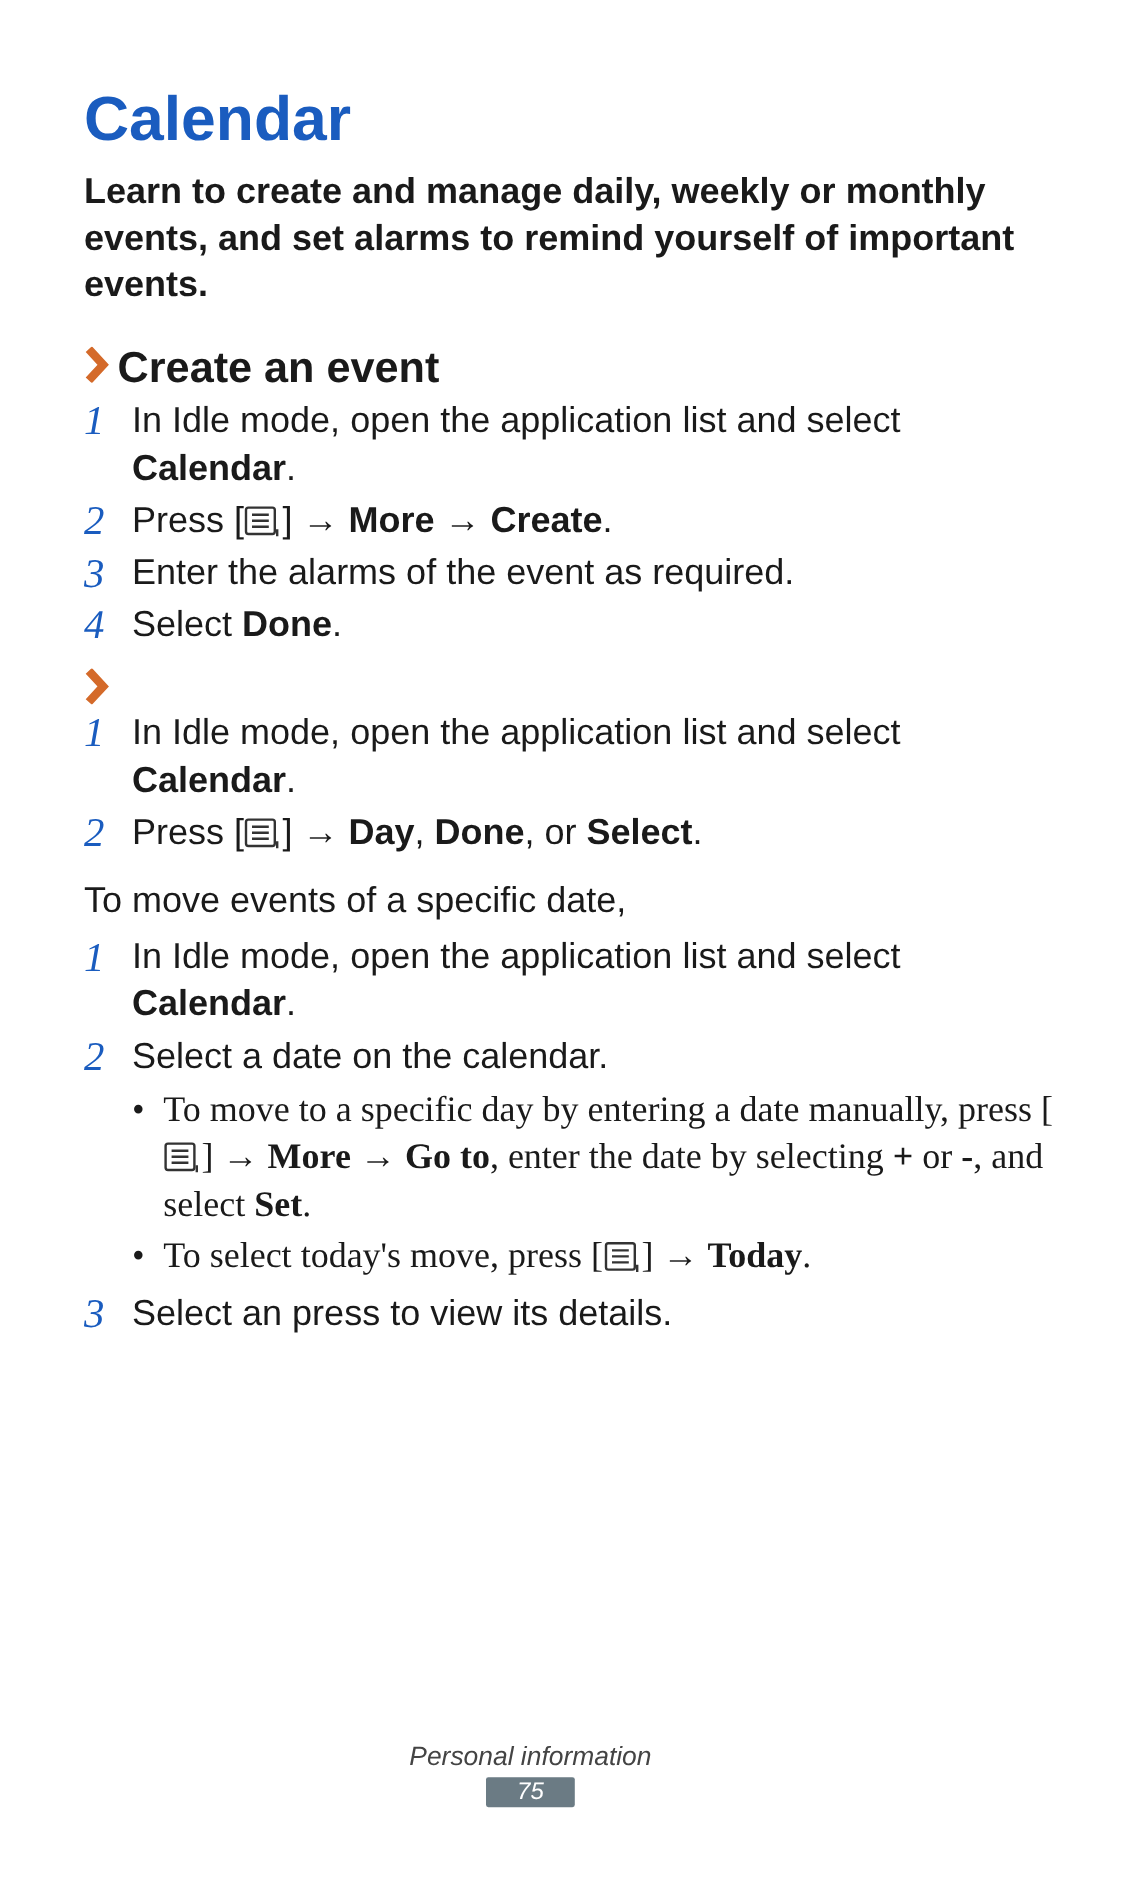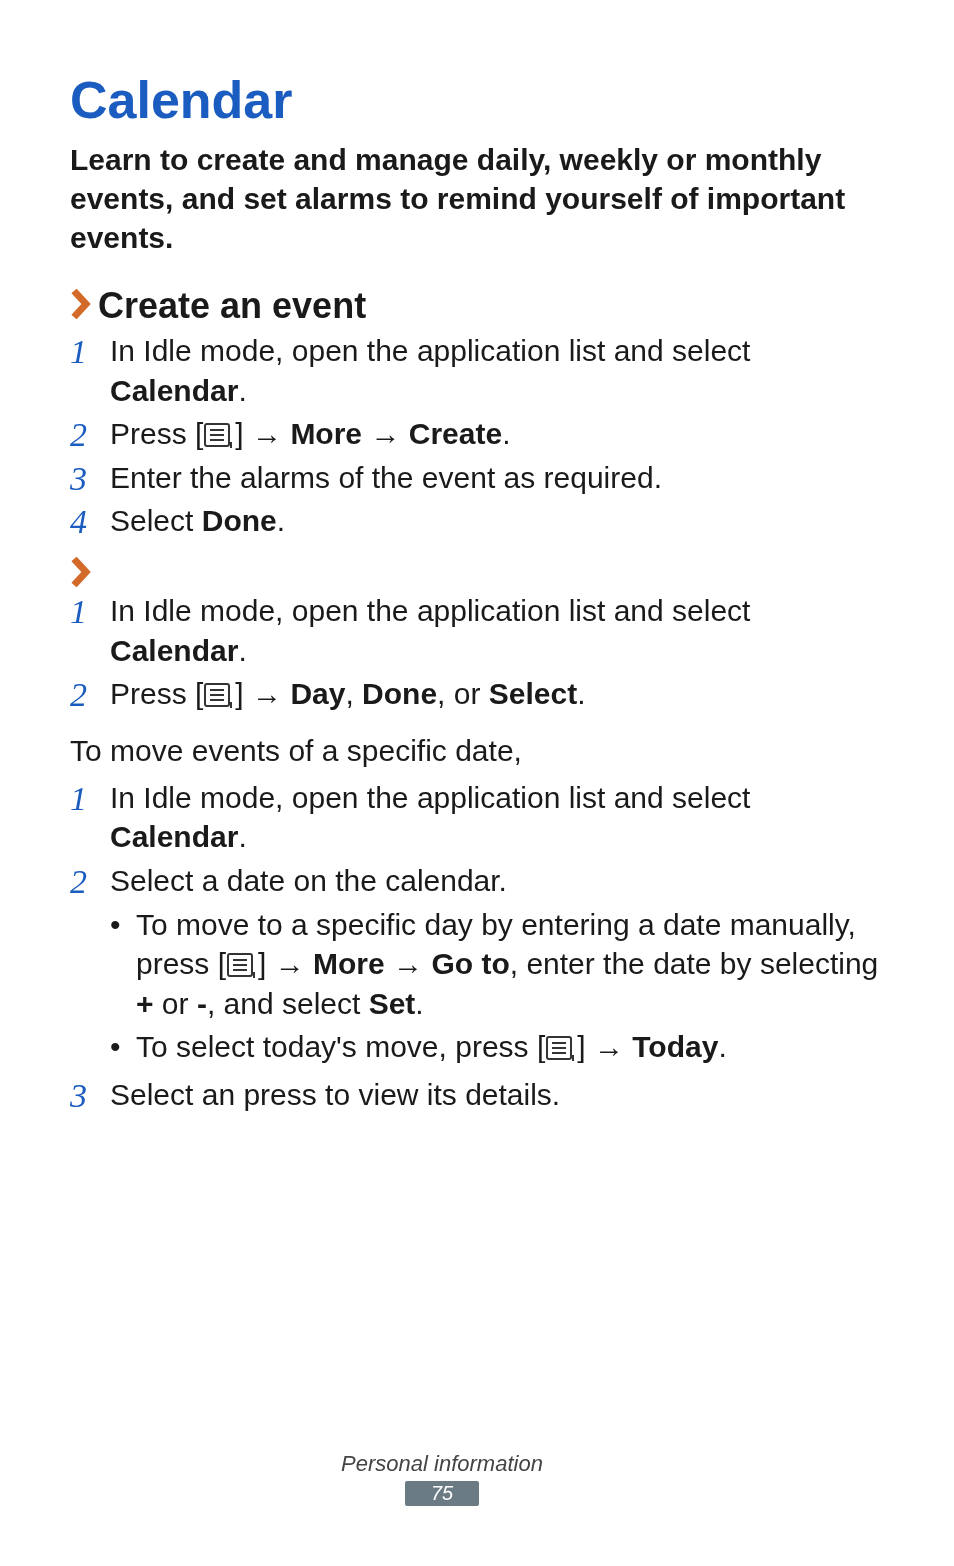--- a/index.html
+++ b/index.html
@@ -92,20 +92,21 @@
     list-style: none;
     padding: 0;
     margin: 4px 0 0 0;
   }
   ul.bullets > li {
     position: relative;
     padding-left: 26px;
     font-size: 30px;
     line-height: 1.32;
     margin: 4px 0;
+    font-family: Liberation Serif, serif;
   }
   ul.bullets > li::before {
     content: "•";
     position: absolute;
     left: 0;
     top: 0;
   }
   .menu-icon {
     display: inline-block;
     vertical-align: -4px;

